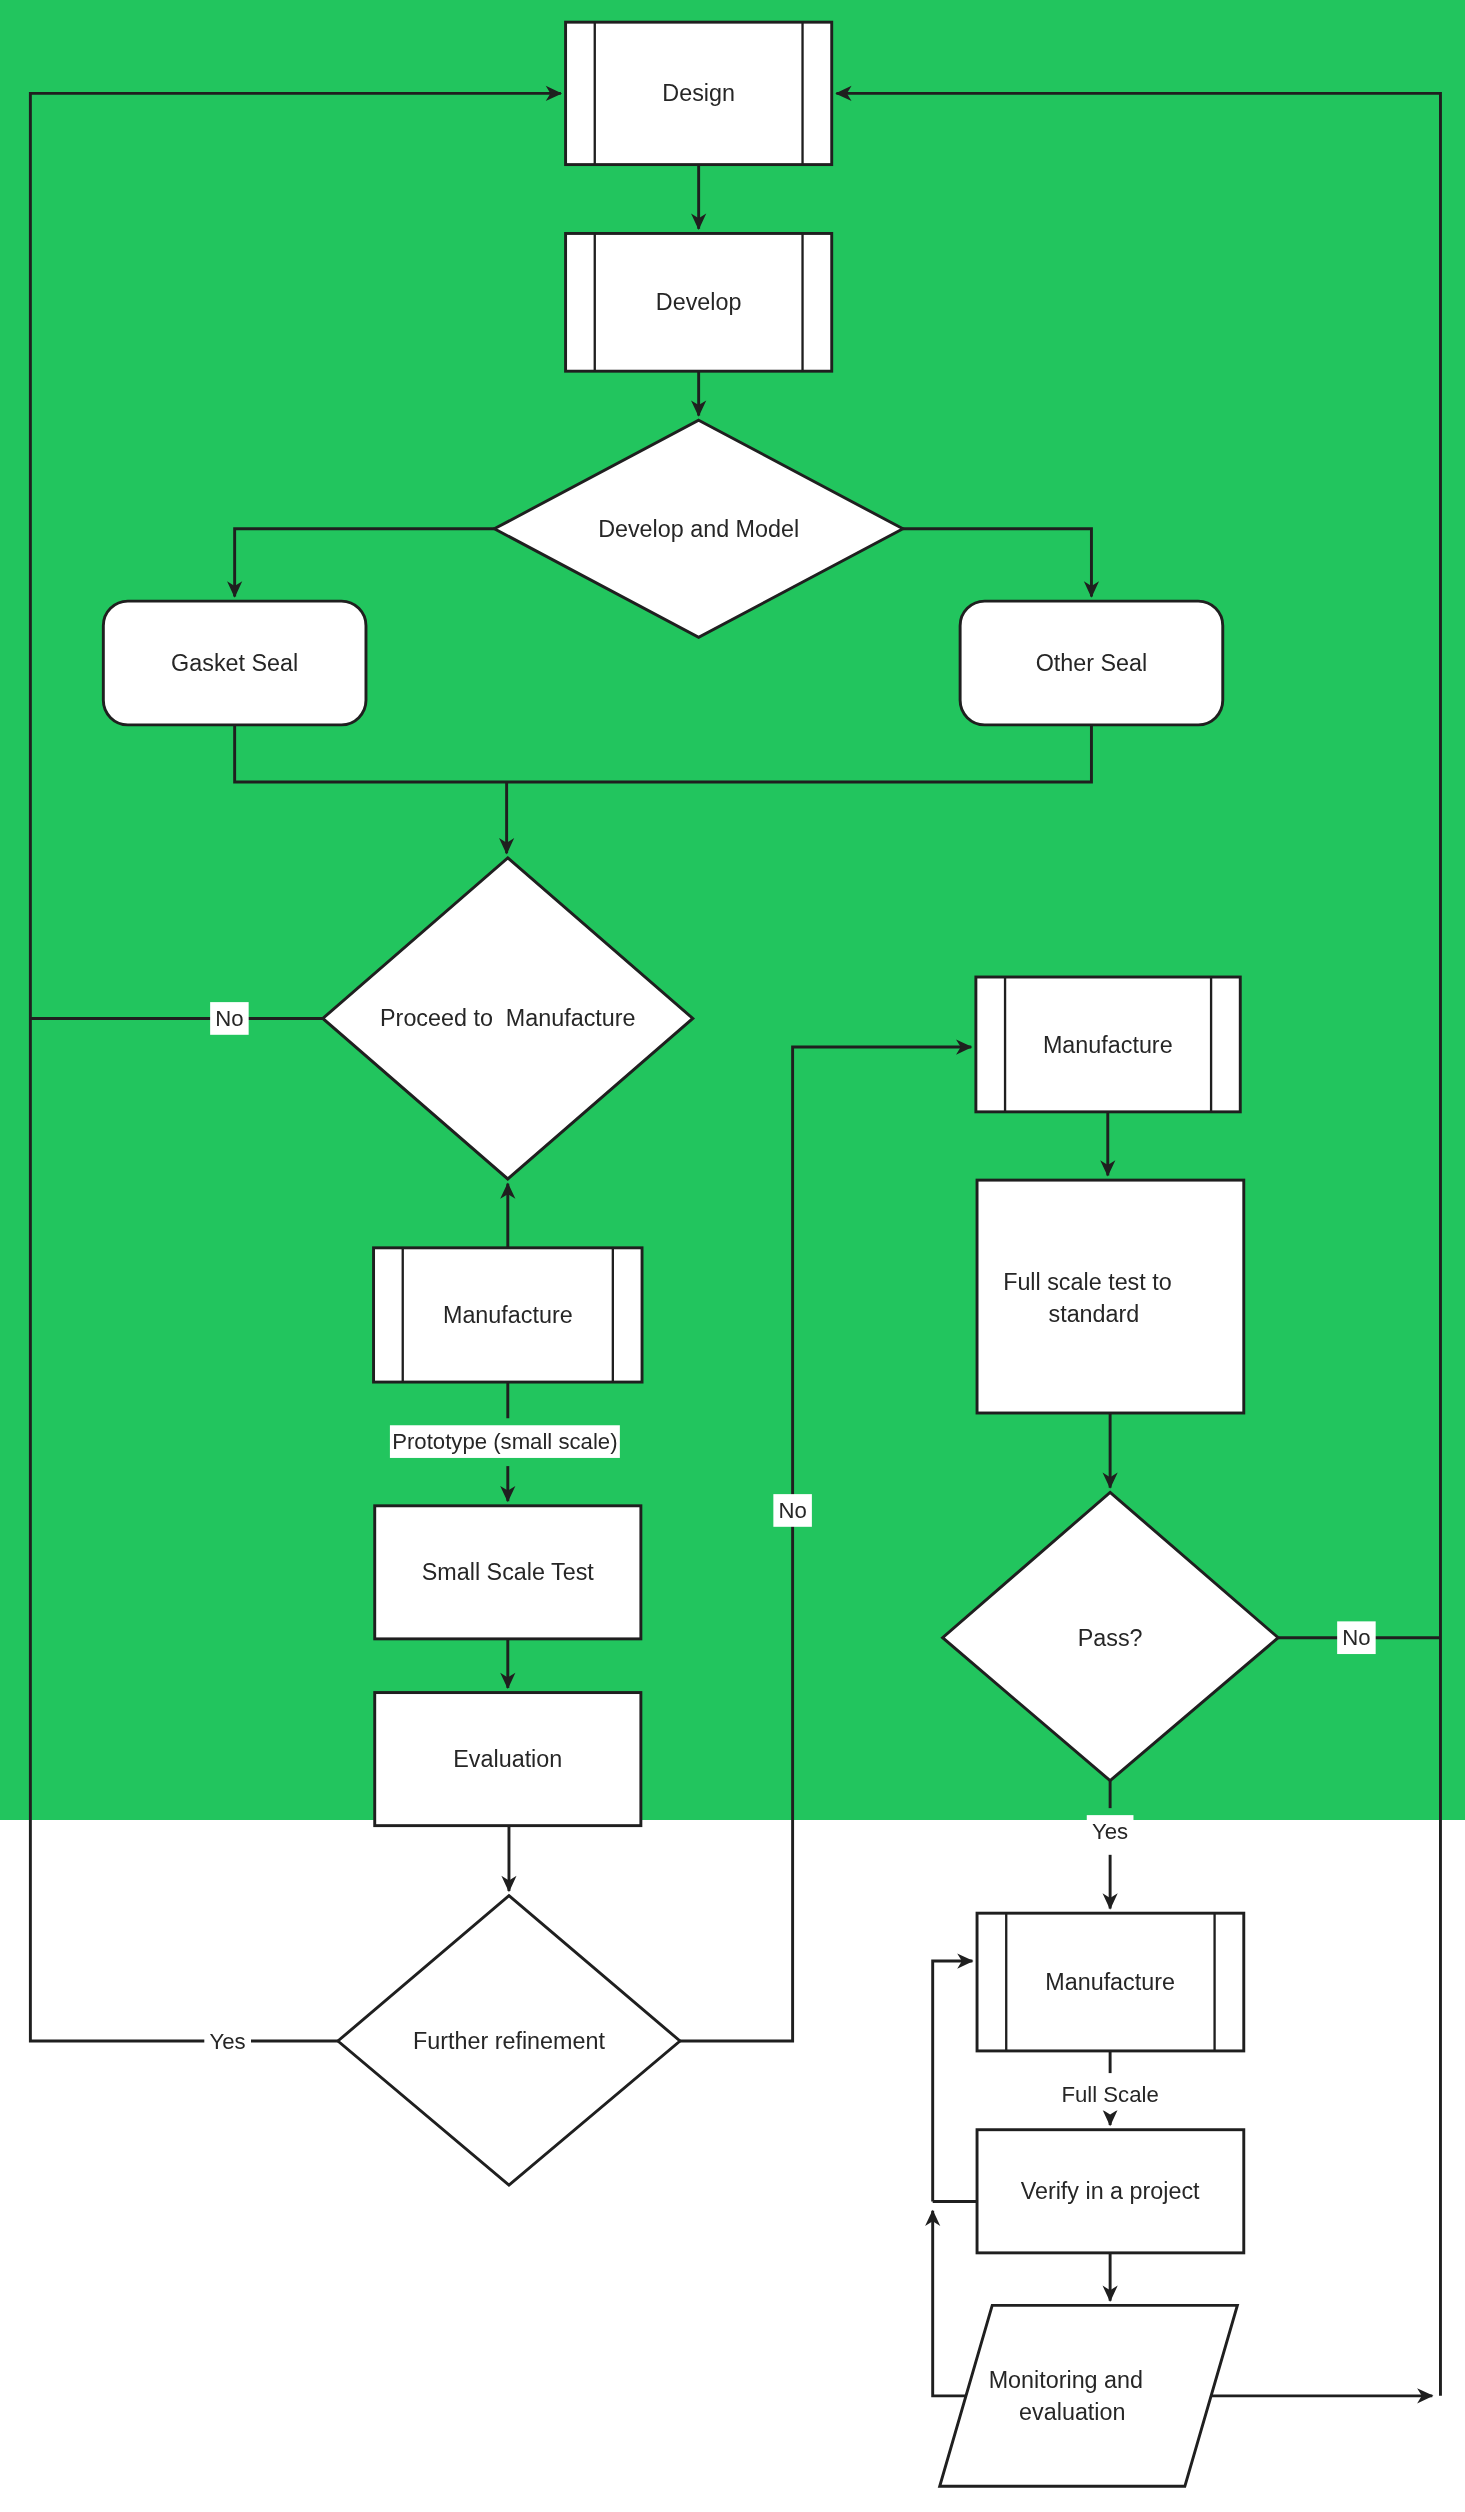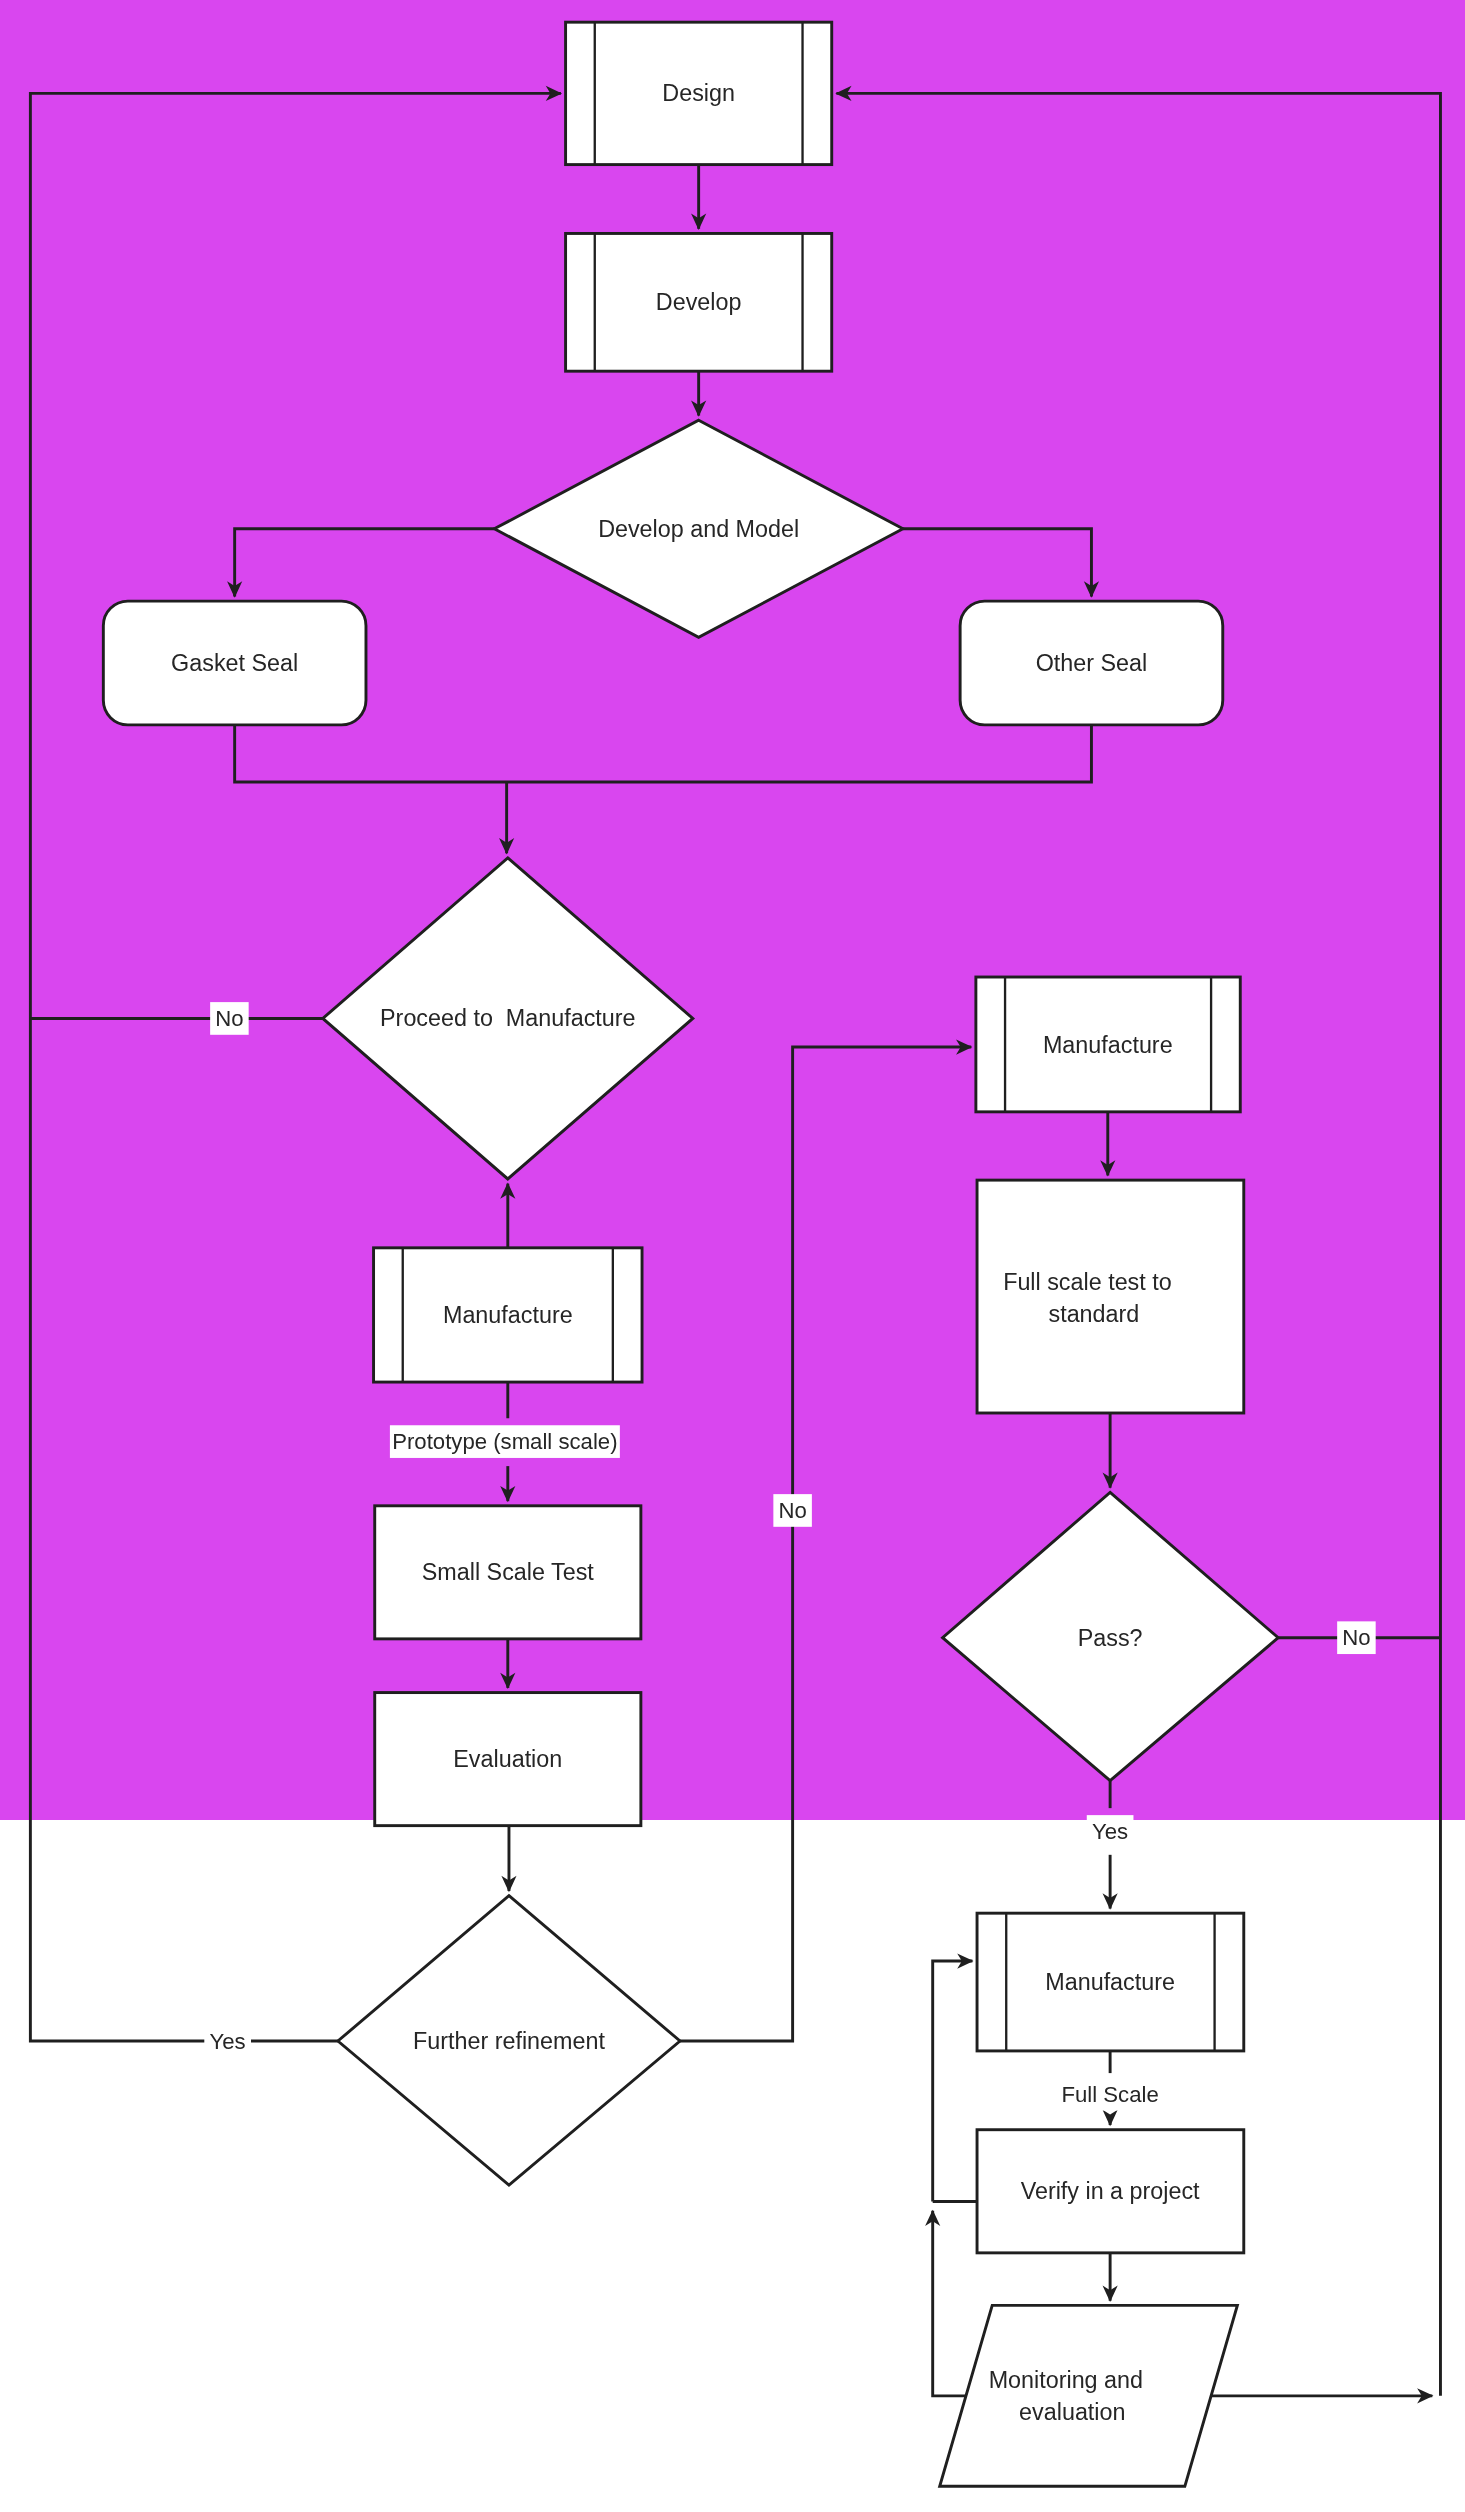--- a/index.html
+++ b/index.html
@@ -7,21 +7,21 @@
     padding: 0;
     background: #ffffff;
     width: 1465px;
     height: 2512px;
     font-family: "Liberation Sans", sans-serif;
   }
   #canvas {
     position: relative;
     width: 1465px;
     height: 1820px;
-    background: #d946ef;
+    background: #22c55e;
   }
   svg { display: block; }
   svg text {
     font-family: "Liberation Sans", sans-serif;
     fill: #262626;
     text-anchor: middle;
     dominant-baseline: central;
     white-space: pre;
   }
   .node-label { font-size: 40px; }

